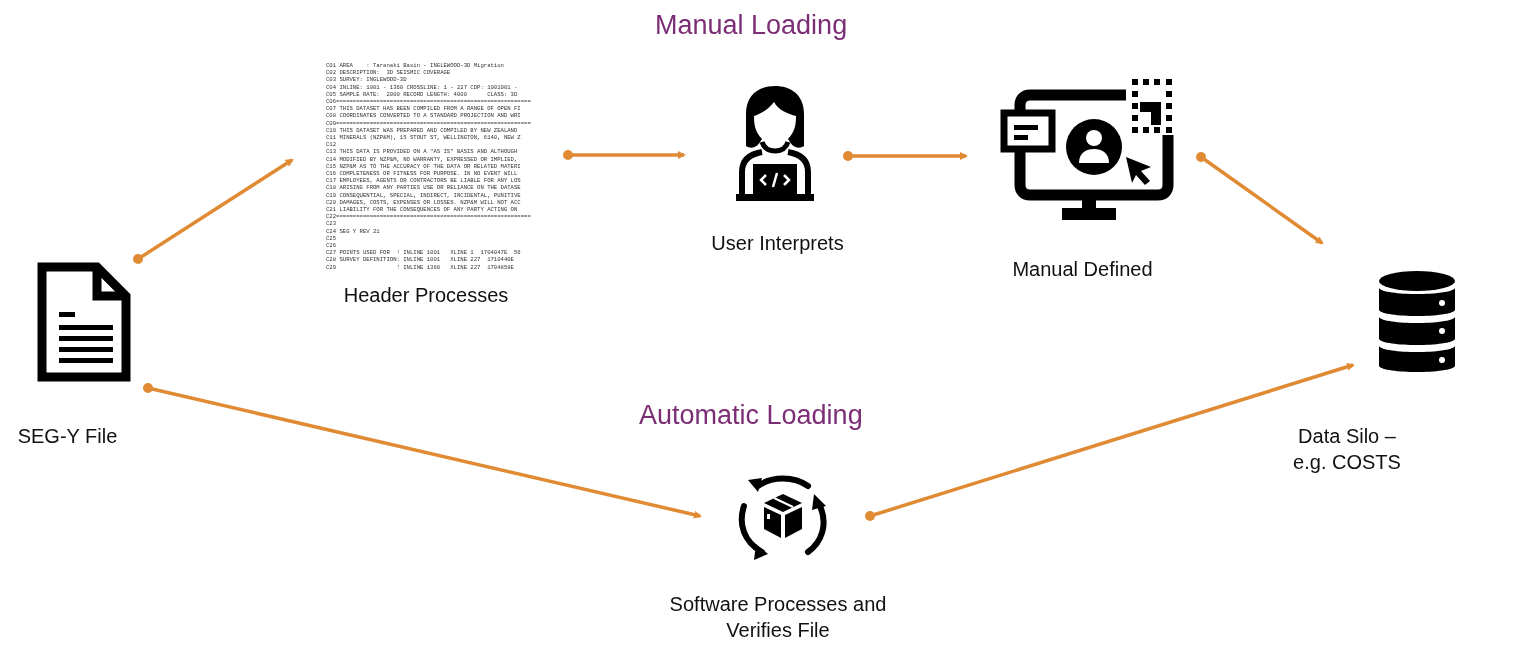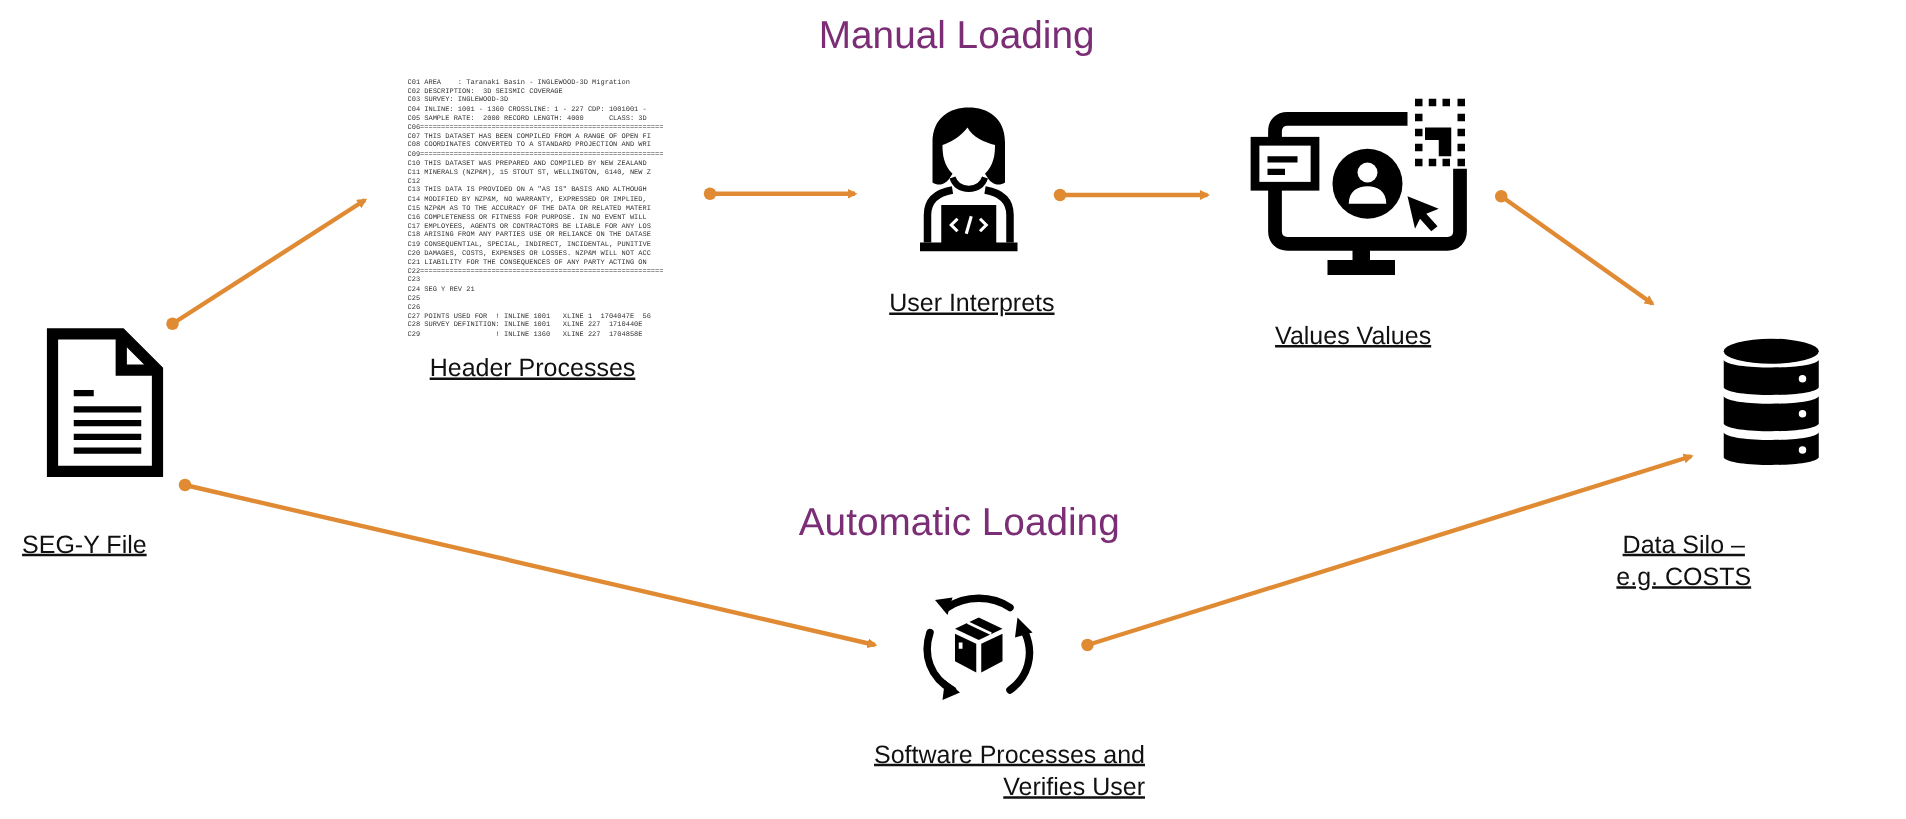--- a/index.html
+++ b/index.html
@@ -1,19 +1,19 @@
 <!DOCTYPE html>
 <html><head>
 <meta charset="utf-8">
 <style>
   html, body { margin: 0; padding: 0; background: #ffffff; }
   body { width: 1525px; height: 655px; position: relative; overflow: hidden; font-family: "Liberation Sans", sans-serif; color: #111; }
   .abs { position: absolute; }
-  .section-title { color: #7b2d75; font-size: 31px; white-space: nowrap; }
-  .label { font-size: 20px; color: #111; text-align: center; line-height: 26px; text-decoration: underline; }
+  .section-title { color: #7b2d75; font-size: 27px; white-space: nowrap; }
+  .label { font-size: 20px; color: #111; text-align: center; line-height: 26px; }
   #arrows { position: absolute; left: 0; top: 0; width: 1525px; height: 655px; }
   .header-doc { position: absolute; left: 326px; top: 62px; width: 206px; height: 210px; overflow: hidden; background: #fff; }
   .header-doc div { font-family: "Liberation Mono", monospace; font-size: 5.6px; line-height: 7.2px; color: #333; white-space: pre; }
   .icon svg { display: block; }
 </style>
 </head>
 <body>
 
 <svg id="arrows" viewBox="0 0 1525 655">
   <defs>
@@ -149,21 +149,21 @@
     <rect x="18" y="50" width="24" height="5" fill="#000"></rect>
     <rect x="18" y="60" width="14" height="5" fill="#000"></rect>
 
     <circle cx="98" cy="72" r="28" fill="#000"></circle>
     <circle cx="98" cy="63" r="8" fill="#fff"></circle>
     <path d="M83,88 C83,78 90,74 98,74 C106,74 113,78 113,88 Z" fill="#fff"></path>
 
     <path d="M130,82 L155,92 L145,96 L154,106 L149,110 L140,100 L136,108 Z" fill="#000"></path>
   </svg>
 </div>
-<div class="abs label" style="left:990px; top:256px; width:185px;">Values Values</div>
+<div class="abs label" style="left:990px; top:256px; width:185px;">Manual Defined</div>
 
 <div class="abs icon" style="left:1377px; top:270px;">
   <svg width="80" height="106" viewBox="0 0 80 106">
     <ellipse cx="40" cy="11" rx="38" ry="10" fill="#000"></ellipse>
     <path d="M2,18 C6,26 74,26 78,18 V40 C74,48 6,48 2,40 Z" fill="#000"></path>
     <path d="M2,47 C6,55 74,55 78,47 V69 C74,77 6,77 2,69 Z" fill="#000"></path>
     <path d="M2,76 C6,84 74,84 78,76 V96 C74,104 6,104 2,96 Z" fill="#000"></path>
     <circle cx="65" cy="33" r="3" fill="#fff"></circle>
     <circle cx="65" cy="61" r="3" fill="#fff"></circle>
     <circle cx="65" cy="90" r="3" fill="#fff"></circle>
@@ -185,16 +185,16 @@
     <path d="M78,22 L90,34 L76,38 Z" fill="#000"></path>
     <path d="M20,72 L32,82 L18,88 Z" fill="#000"></path>
 
     <path d="M47,22 L66,31 L47,40 L28,31 Z" fill="#000"></path>
     <path d="M28,35 L45,43 V66 L28,57 Z" fill="#000"></path>
     <path d="M66,35 L49,43 V66 L66,57 Z" fill="#000"></path>
     <path d="M38,26 L57,35" stroke="#fff" stroke-width="2"></path>
     <rect x="31" y="42" width="3" height="5" fill="#fff"></rect>
   </svg>
 </div>
-<div class="abs label" style="left:640px; top:591px; width:276px;text-align:right;">
+<div class="abs label" style="left:640px; top:591px; width:276px;">
   <div>Software Processes and</div>
-  <div>Verifies User</div>
+  <div>Verifies File</div>
 </div>
 
 </body></html>

